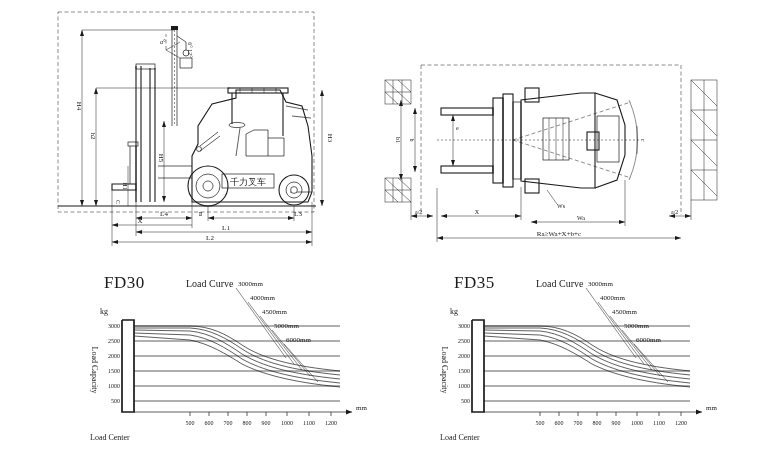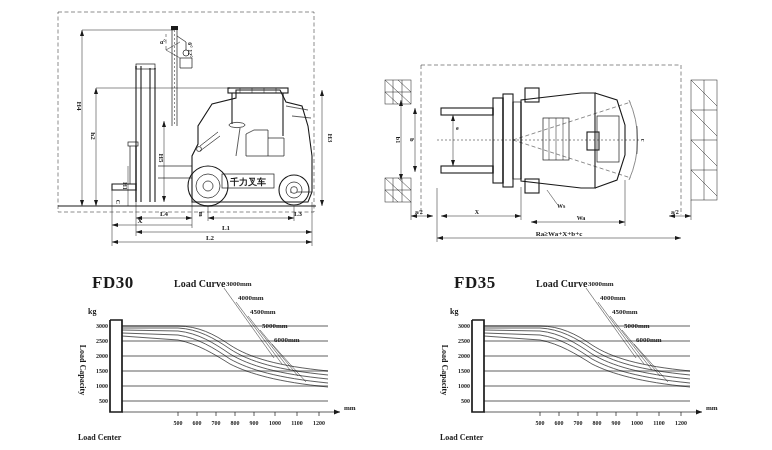--- a/index.html
+++ b/index.html
@@ -12,21 +12,20 @@
     height: 450px;
     font-family: "Liberation Serif", serif;
     color: #1a1a1a;
     overflow: hidden;
     position: relative;
   }
   #sheet {
     position: relative;
     width: 772px;
     height: 450px;
-    font-weight: bold;
   }
   .panel {
     position: absolute;
   }
   svg { display: block; }
   text { font-family: "Liberation Serif", serif; fill: #1a1a1a; }
   .ln { stroke: #1a1a1a; fill: none; }
   .thin { stroke-width: 0.7; }
   .vthin { stroke-width: 0.5; }
   .med { stroke-width: 1.1; }
@@ -290,21 +289,21 @@
       <text class="t7" x="178" y="196" text-anchor="middle">Ra≥Wa+X+b+c</text>
 
       <line class="ln vthin" x1="56" y1="148" x2="56" y2="202"></line>
       <line class="ln vthin" x1="140" y1="147" x2="140" y2="180"></line>
       <line class="ln vthin" x1="244" y1="140" x2="244" y2="186"></line>
       <line class="ln vthin" x1="30" y1="162" x2="30" y2="180"></line>
       <line class="ln vthin" x1="310" y1="160" x2="310" y2="180"></line>
     </svg>
   </div>
 
-  <div class="panel" style="left:78px; top:270px;">
+  <div class="panel" style="left:90px; top:270px;">
     <svg width="300" height="178" viewBox="0 0 300 178">
       <text class="model-title" x="14" y="18">FD30</text>
       <text class="t10" x="96" y="17">Load Curve</text>
 
       <text class="t8" x="10" y="44">kg</text>
 
       <text class="t8 rot90" x="4" y="100" text-anchor="middle">Load Capacity</text>
 
       <path class="ln thick" d="M32 50 L32 142 L44 142 L44 56"></path>
       <path class="ln thick" d="M32 50 L44 50 L44 56"></path>

